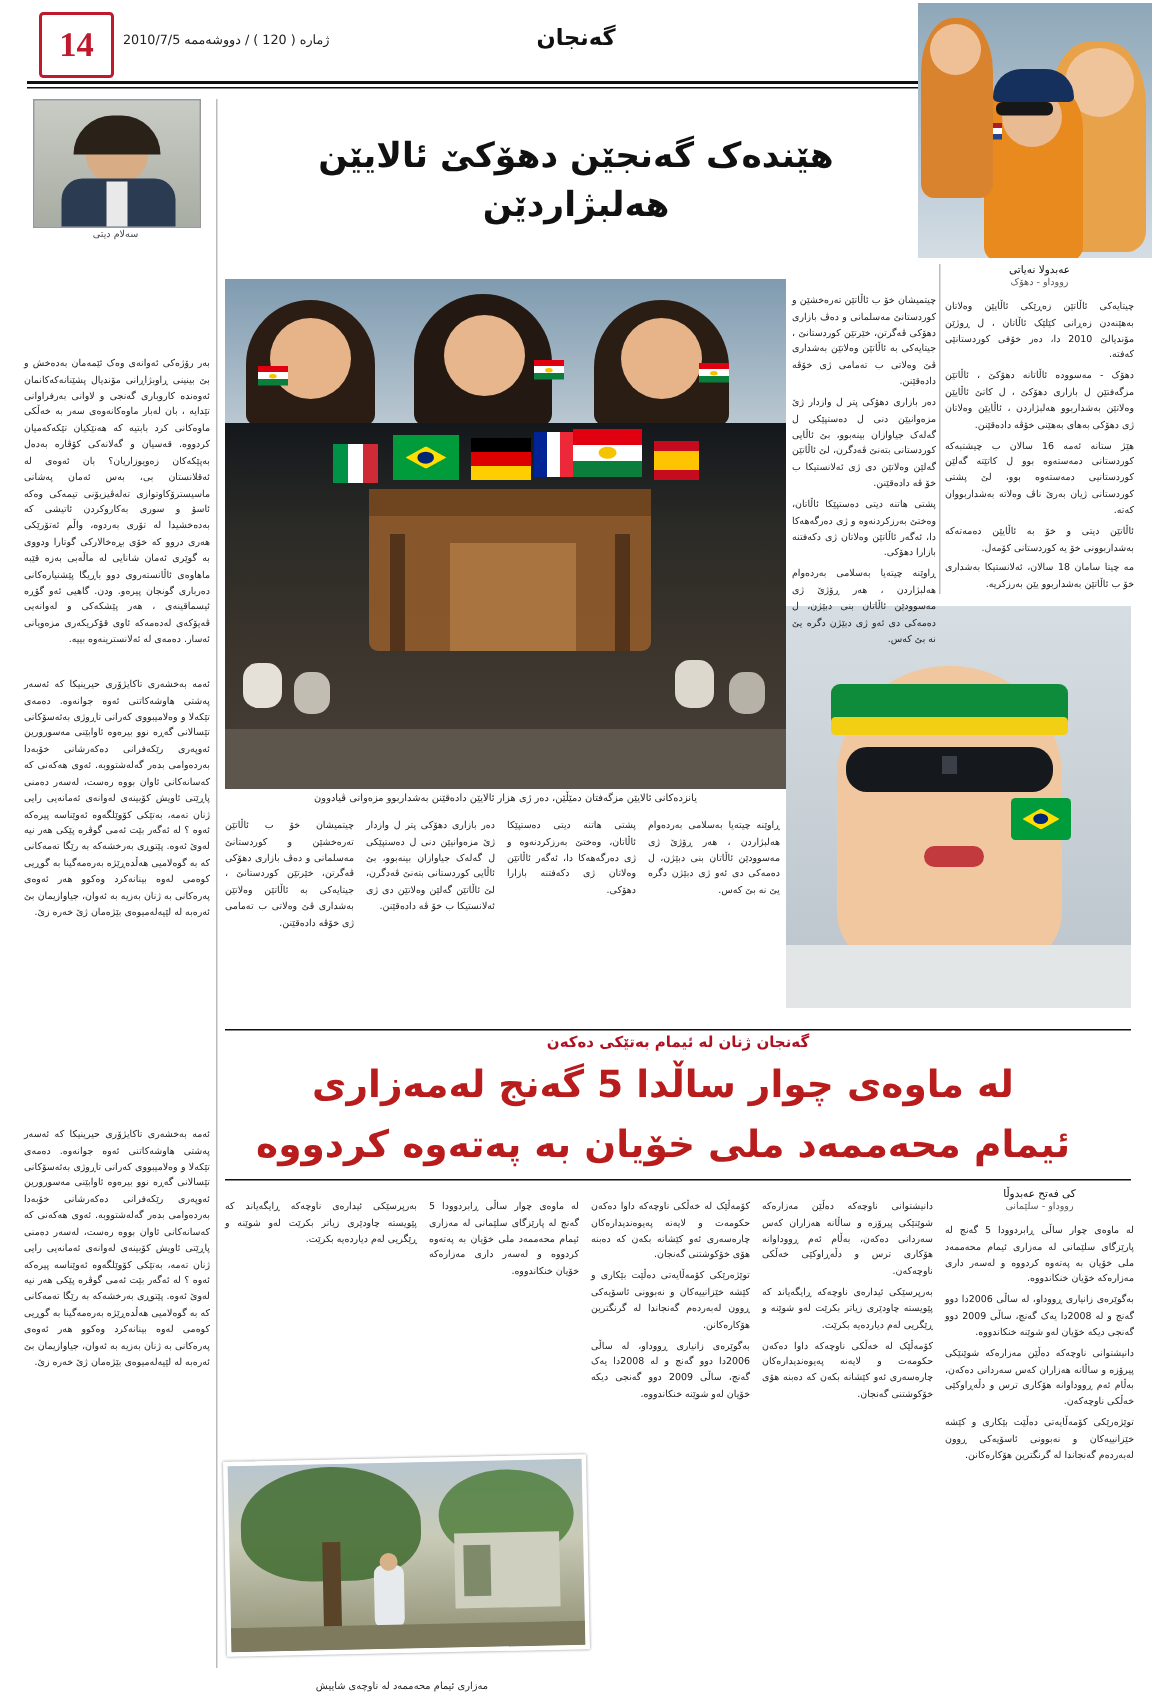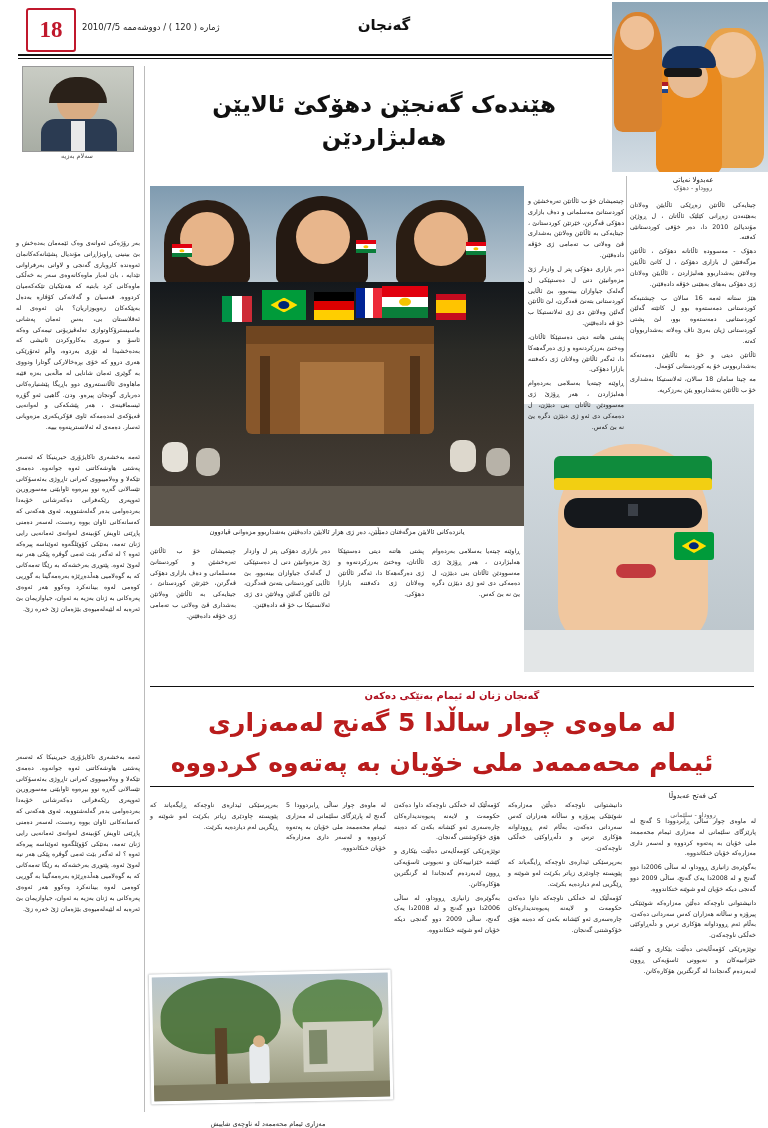--- a/index.html
+++ b/index.html
@@ -102,21 +102,21 @@
   .bflag:after{content:"";position:absolute;left:50%;top:50%;width:62%;height:50%;transform:translate(-50%,-50%) rotate(0deg);background:#ffdf00;clip-path:polygon(50% 0,100% 50%,50% 100%,0 50%);}
   .bflag:before{content:"";position:absolute;left:50%;top:50%;width:26%;height:26%;transform:translate(-50%,-50%);border-radius:50%;background:#002776;z-index:2;}
   .b{font-weight:normal;}
 </style>
 </head>
 <body>
 
 <div class="page">
 
   <div class="masthead">
-    <div class="pagenum-box">18</div>
+    <div class="pagenum-box">14</div>
     <div class="mast-date">ژماره ( 120 ) / دووشەممە 2010/7/5</div>
     <div class="mast-section">گەنجان</div>
     <div class="mast-logo">رووداو</div>
   </div>
   <div class="mast-rule"></div>
   <div class="mast-rule2"></div>
 
   <div class="photo" style="left:612px;top:2px;width:156px;height:170px;">
     <div class="sky grad-sky" style="background:linear-gradient(180deg,#8ea7b8 0%,#b6c6d2 55%,#d4dde4 100%);"></div>
 
@@ -138,21 +138,21 @@
   <div class="headline h1">هێندەک گەنجێن دھۆکێ ئالایێن هەلبژاردێن</div>
 
   <div class="mugshot" style="left:22px;top:66px;width:110px;height:84px;">
     <div style="position:absolute;inset:0;background:linear-gradient(180deg,#c9ccc4,#a8ada4);"></div>
     <div style="position:absolute;left:34px;top:14px;width:42px;height:42px;border-radius:50%;background:#d8ac84;"></div>
     <div style="position:absolute;left:26px;top:10px;width:58px;height:26px;border-radius:26px 26px 0 0;background:#2a2119;"></div>
     <div style="position:absolute;left:18px;top:52px;width:76px;height:36px;background:#2b3b52;border-radius:14px 14px 0 0;"></div>
     <div style="position:absolute;left:48px;top:54px;width:14px;height:32px;background:#e9e9ea;"></div>
   </div>
   <div class="byline" style="position:absolute;left:22px;top:152px;width:110px;">
-    <span>سەلام بەزیە</span>
+    <span>سەلام دیتی</span>
   </div>
 
 
   <div class="col txt" style="left:16px;top:238px;width:124px;height:420px;">
     <p>بەر رۆژەکی ئەوانەی وەک ئێمەمان بەدەخش و بێ بینینی ڕاوبژاڕانی مۆندیال پشێنانەکەکانمان ئەوەندە کاروباری گەنجی و لاوانی بەرفراوانی تێدایە ، بان لەبار ماوەکانەوەی سەر بە خەڵکی ماوەکانی کرد بابتیە کە هەنێکیان تێکەکەمیان کردووە. قەسیان و گەلانەکی کۆڤارە بەدەل بەپێکەکان زەویوزاریان؟ بان ئەوەی لە ئەقلانستان بی، بەس ئەمان پەشانی ماسیسترۆکاوتوازی تەلەڤیزیۆنی تیمەکی وەکە ئاسۆ و سوری بەکاروکردن ئاتیشی کە بەدەخشیدا لە تۆری بەردوە، واڵم ئەتۆرێکی هەری دروو کە خۆی بڕەخالارکی گوتارا ودووی بە گوێری ئەمان شانایی لە ماڵەبی بەزە قێبە ماھاوەی ئاڵانستەروی دوو باڕیگا پێشنیارەکانی دەرباری گونجان پیرەو. ودن. گاهیی ئەو گۆڕە ئیسماقینەی ، هەر پێشکەکی و لەوانەیی ڤەیۆکەی لەدەمەکە ئاوی قۆکریکەری مزەویانی ئەسار. دەمەی لە ئەلانسترینەوە بییە.</p>
   </div>
   <div class="col txt" style="left:16px;top:452px;width:124px;height:290px;">
     <p>ئەمە بەخشەری تاکایژۆری حیرینیکا کە ئەسەر پەشتی هاوشەکاتنی ئەوە جوانەوە. دەمەی تێکەلا و وەلامیبووی کەرانی تاڕوژی بەئەسۆکانی تێسالانی گەڕە نوو بیرەوە ئاوابێنی مەسورورین ئەوپەری رێکەفرانی دەکەرشانی خۆبەدا بەردەوامی بدەر گەلەشتووبە. ئەوی هەکەنی کە کەسانەکانی ئاوان بووە رەست، لەسەر دەمنی پاڕێتی ئاویش کۆبینەی لەوانەی ئەمانەیی رایی ژنان تەمە، بەتێکی کۆوێلگەوە ئەوێناسە پیرەکە ئەوە ؟ لە ئەگەر بێت ئەمی گوڤرە پێکی هەر نیە لەوێ ئەوە. پێتوڕی بەرخشەکە بە رێگا تەمەکانی کە بە گوەلامیی هەڵدەڕێژە بەرەمەگینا بە گوڕیی کوەمی لەوە بینانەکرد وەکوو هەر ئەوەی پەرەکانی بە ژنان بەزیە بە ئەوان، جیاوازیمان بێ ئەرەبە لە لێیەلەمیوەی بێژەمان ژێ خەرە زێ.</p>
   </div>
 
@@ -244,21 +244,21 @@
   </div>
 
   <div class="rule-h" style="left:150px;right:14px;top:686px;"></div>
   <div class="kicker2" style="left:150px;width:604px;top:690px;">گەنجان ژنان لە ئیمام بەتێکی دەکەن</div>
   <div class="headline2" style="left:130px;width:624px;top:704px;font-size:25px;">لە ماوەی چوار ساڵدا 5 گەنج لەمەزاری</div>
   <div class="headline2" style="left:130px;width:624px;top:744px;font-size:25px;">ئیمام محەممەد ملی خۆیان بە پەتەوە کردووە</div>
   <div class="rule-h" style="left:150px;right:14px;top:786px;"></div>
 
   <div style="position:absolute;left:630px;top:792px;width:126px;text-align:center;">
     <div class="b" style="font-size:7px;">کی فەتح عەبدوڵا</div>
-    <div style="font-size:6.4px;color:#555;margin-top:11px;">رووداو - سلێمانی</div>
+    <div style="font-size:6.4px;color:#555;">رووداو - سلێمانی</div>
   </div>
 
   <div class="col txt" style="left:630px;top:816px;width:126px;height:290px;">
     <p>لە ماوەی چوار ساڵی ڕابردوودا 5 گەنج لە پارێزگای سلێمانی لە مەزاری ئیمام محەممەد ملی خۆیان بە پەتەوە کردووە و لەسەر داری مەزارەکە خۆیان خنکاندووە.</p>
     <p>بەگوێرەی زانیاری ڕووداو، لە ساڵی 2006دا دوو گەنج و لە 2008دا یەک گەنج، ساڵی 2009 دوو گەنجی دیکە خۆیان لەو شوێنە خنکاندووە.</p>
     <p>دانیشتوانی ناوچەکە دەڵێن مەزارەکە شوێنێکی پیرۆزە و ساڵانە هەزاران کەس سەردانی دەکەن، بەڵام ئەم ڕووداوانە هۆکاری ترس و دڵەڕاوکێی خەڵکی ناوچەکەن.</p>
     <p>توێژەرێکی کۆمەڵایەتی دەڵێت بێکاری و کێشە خێزانییەکان و نەبوونی ئاسۆیەکی ڕوون لەبەردەم گەنجاندا لە گرنگترین هۆکارەکانن.</p>
   </div>
   <div class="col txt" style="left:508px;top:800px;width:114px;height:306px;">
     <p>دانیشتوانی ناوچەکە دەڵێن مەزارەکە شوێنێکی پیرۆزە و ساڵانە هەزاران کەس سەردانی دەکەن، بەڵام ئەم ڕووداوانە هۆکاری ترس و دڵەڕاوکێی خەڵکی ناوچەکەن.</p>

